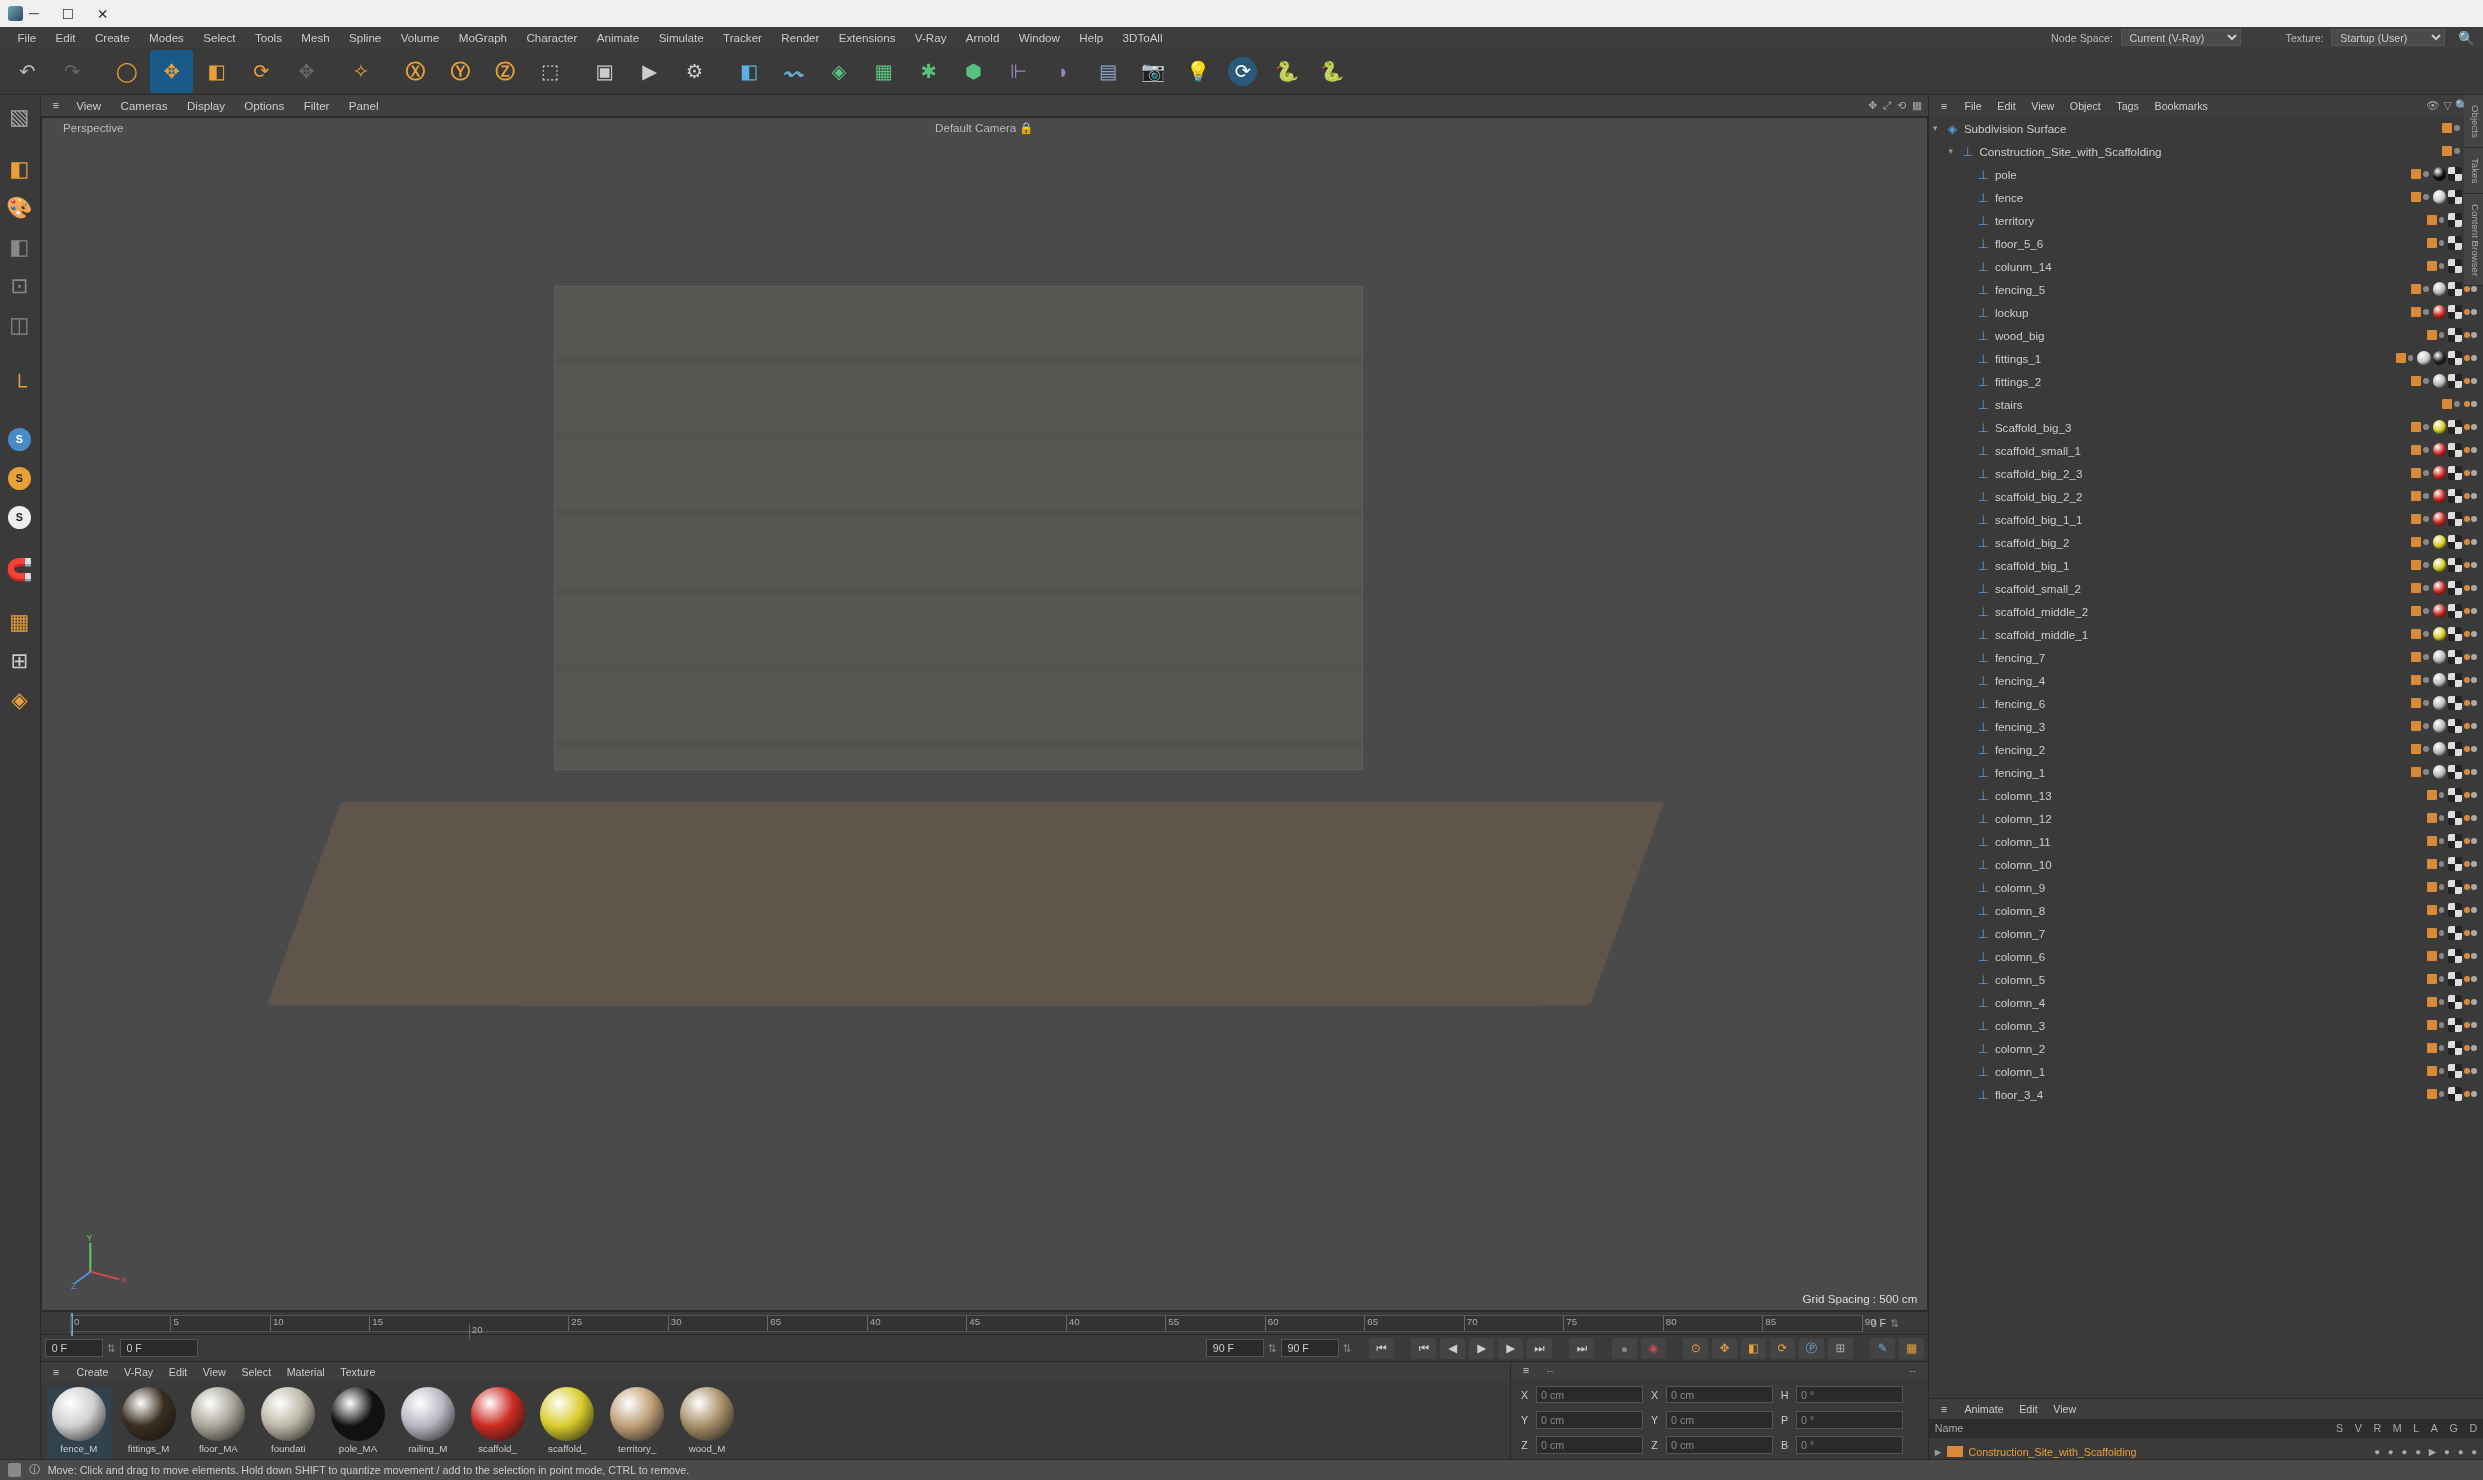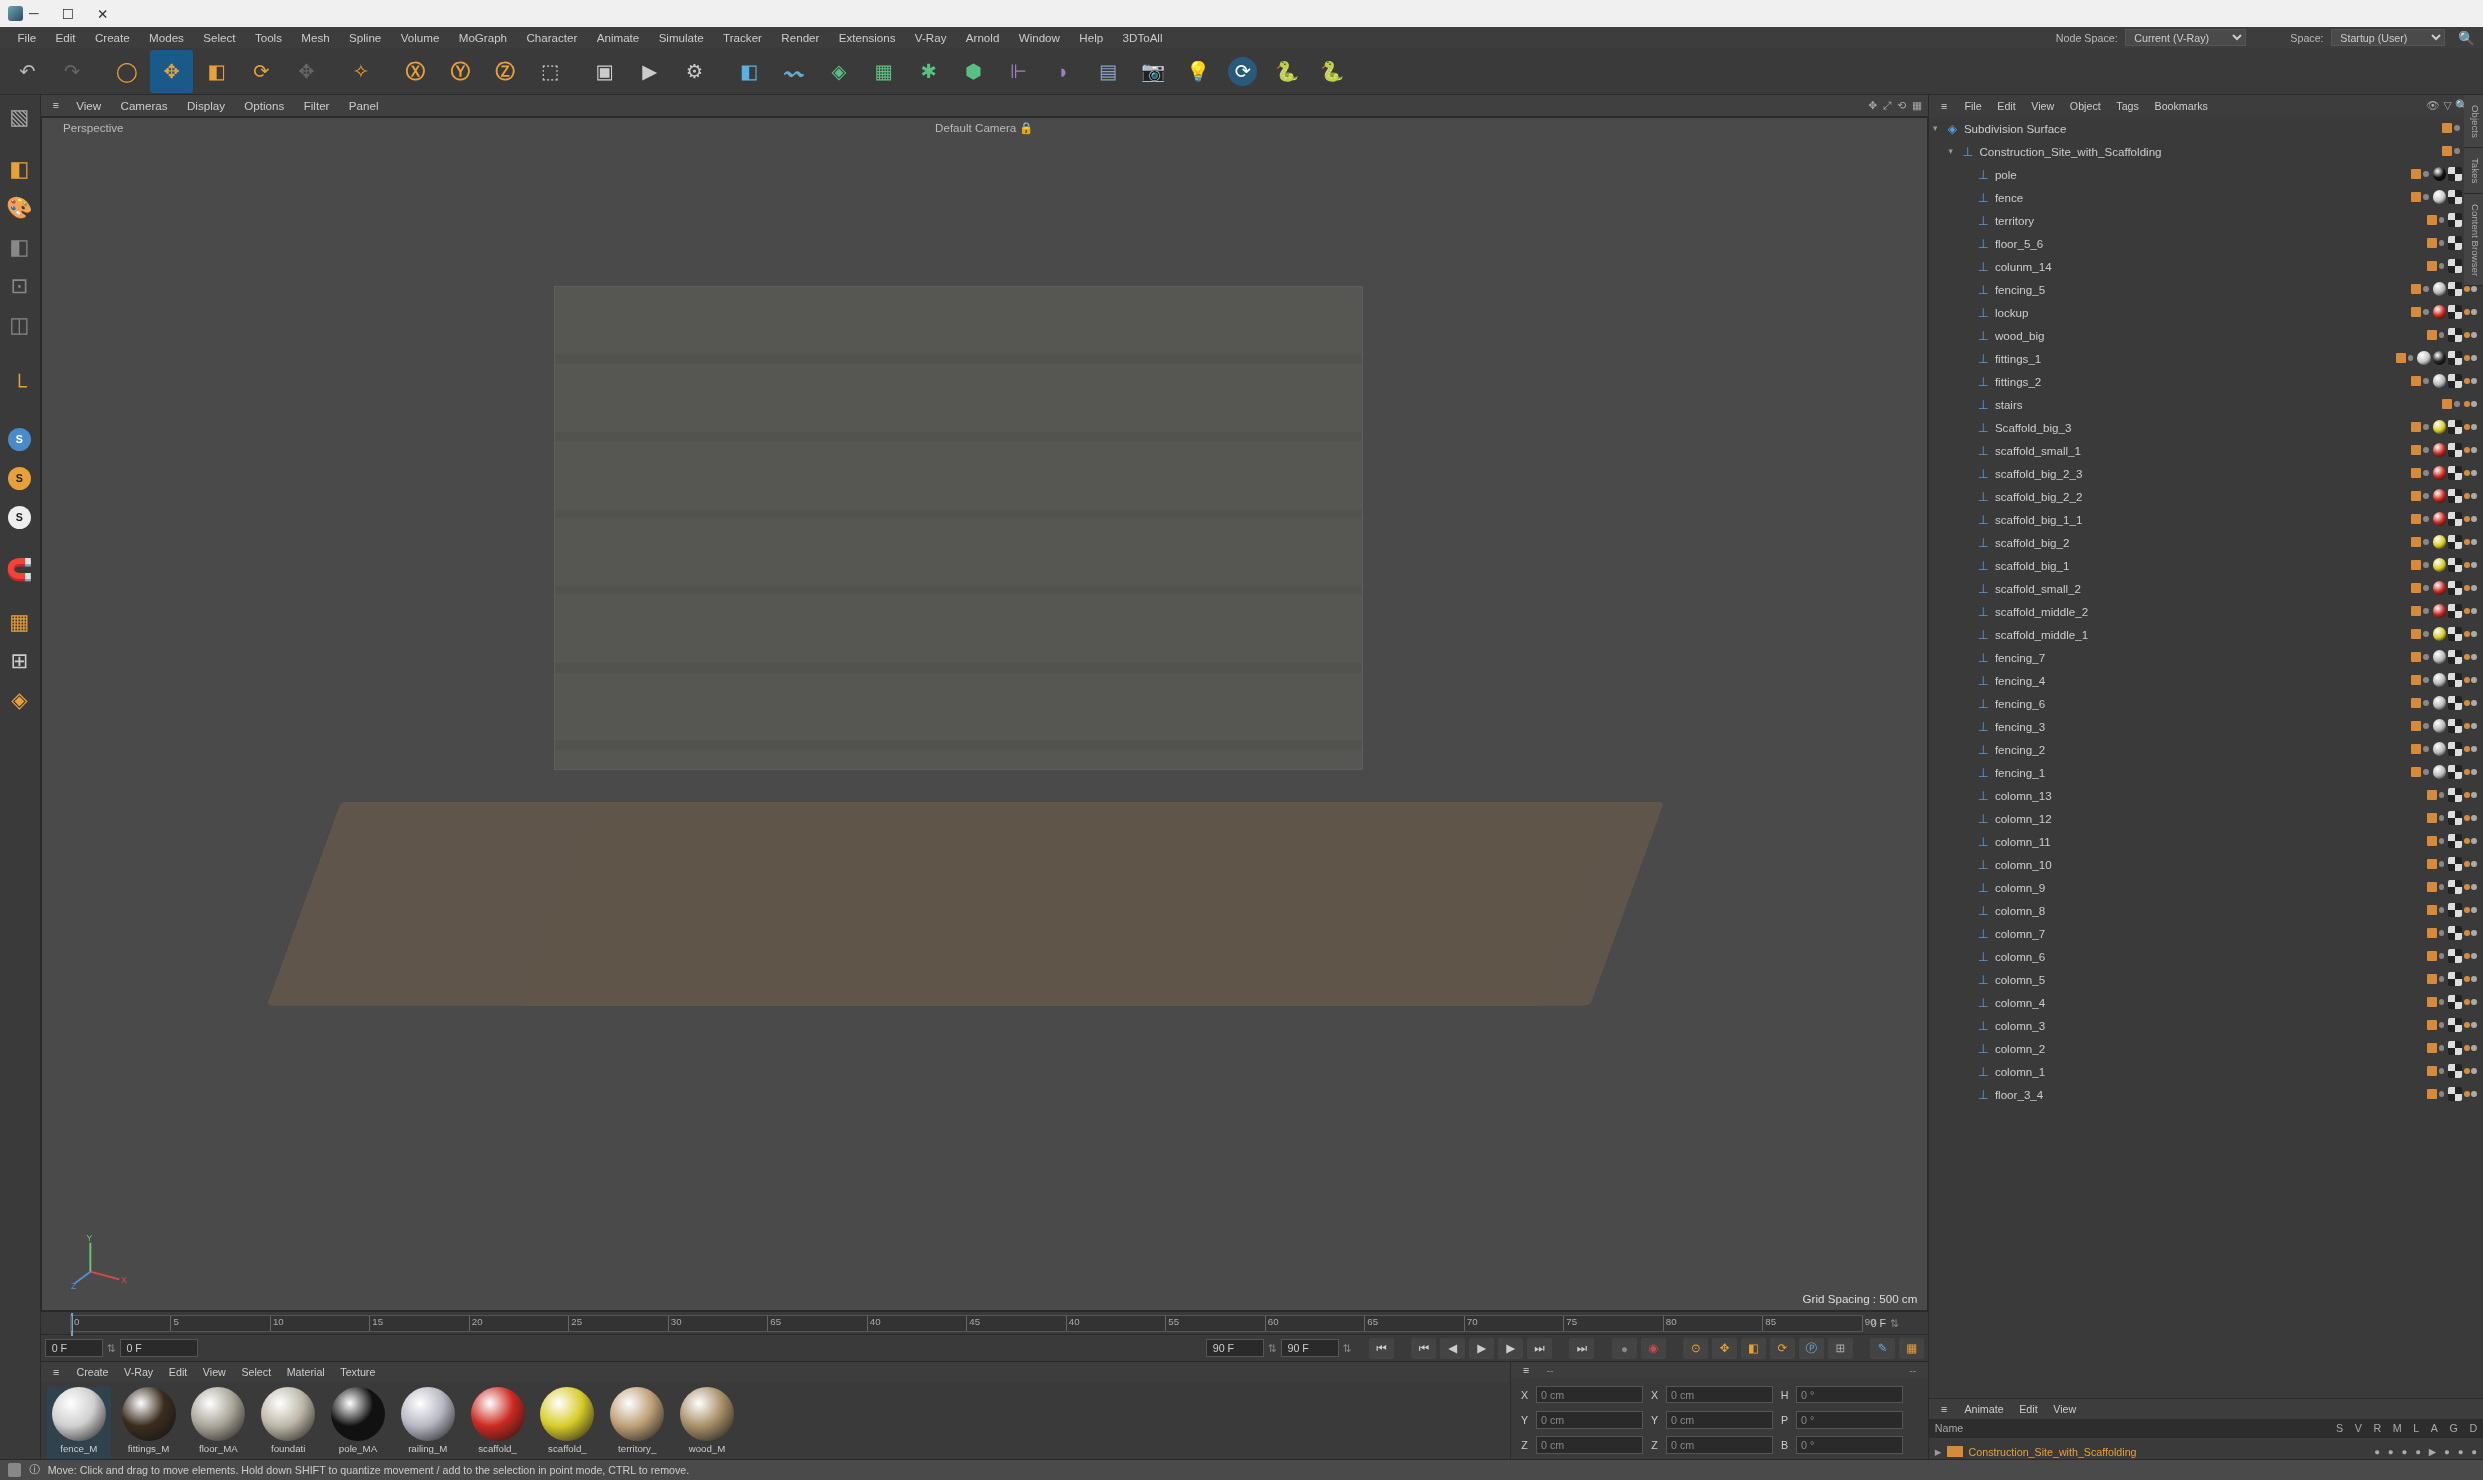--- a/index.html
+++ b/index.html
@@ -166,21 +166,21 @@
       <span class="menu-item">Arnold</span>
       <span class="menu-item">Window</span>
       <span class="menu-item">Help</span>
       <span class="menu-item">3DToAll</span>
     </div>
   <div class="spacer"></div>
   <div class="right-group">
     <span>Node Space:</span>
     <select><option>Current (V-Ray)</option></select>
     <span style="width:29px"></span>
-    <span>Space:</span>
+    <span>Texture:</span>
     <select><option>Startup (User)</option></select>
     <span style="margin-left:5.8px;color:#aaa;font-size:13.6px;">🔍</span>
   </div>
 </div>
 
 <div class="toolbar">
   <div class="tool-btn">
       <span class="tool-icon">↶</span>
     </div>
   <div class="tool-btn">
@@ -364,21 +364,21 @@
       <div class="vp-grid-info">Grid Spacing : 500 cm</div>
     </div>
 
     <div class="timeline">
       <div class="timeline-track" id="timeline-track">
         <div class="timeline-playhead" style="left:0%"></div>
       <div class="timeline-tick" style="left: 0%;">0</div>
           <div class="timeline-tick" style="left: 5.55556%;">5</div>
           <div class="timeline-tick" style="left: 11.1111%;">10</div>
           <div class="timeline-tick" style="left: 16.6667%;">15</div>
-          <div class="timeline-tick" style="left: 22.2222%;">20</div>
+          <div class="timeline-tick" style="left: 22.2222%; margin-top: 8px;">20</div>
           <div class="timeline-tick" style="left: 27.7778%;">25</div>
           <div class="timeline-tick" style="left: 33.3333%;">30</div>
           <div class="timeline-tick" style="left: 38.8889%;">65</div>
           <div class="timeline-tick" style="left: 44.4444%;">40</div>
           <div class="timeline-tick" style="left: 50%;">45</div>
           <div class="timeline-tick" style="left: 55.5556%;">40</div>
           <div class="timeline-tick" style="left: 61.1111%;">55</div>
           <div class="timeline-tick" style="left: 66.6667%;">60</div>
           <div class="timeline-tick" style="left: 72.2222%;">65</div>
           <div class="timeline-tick" style="left: 77.7778%;">70</div>

